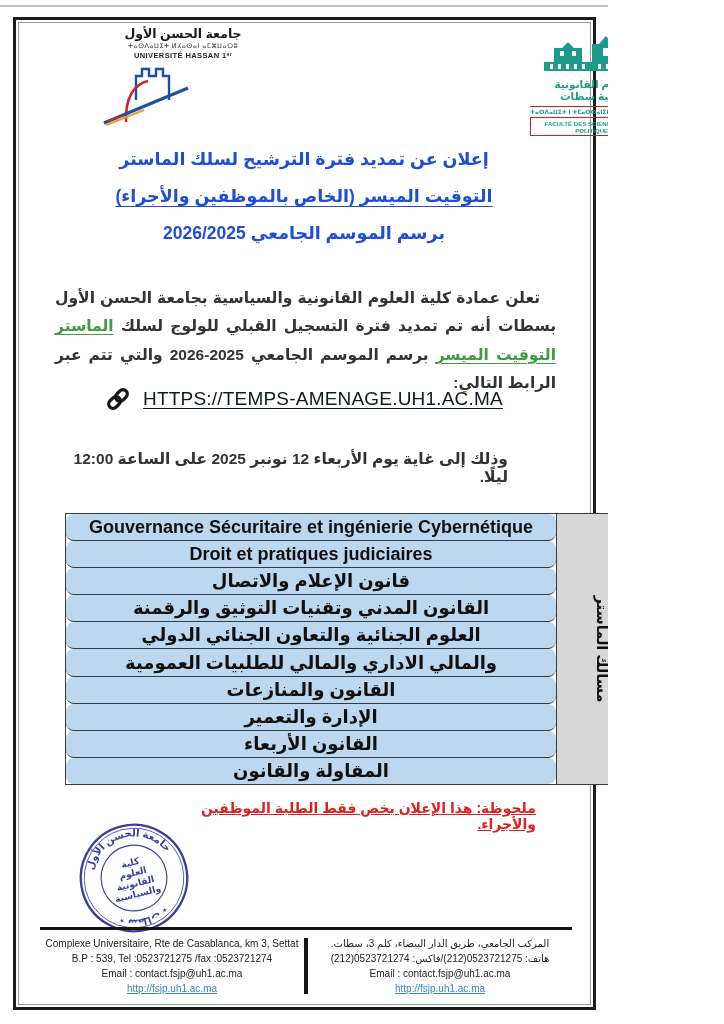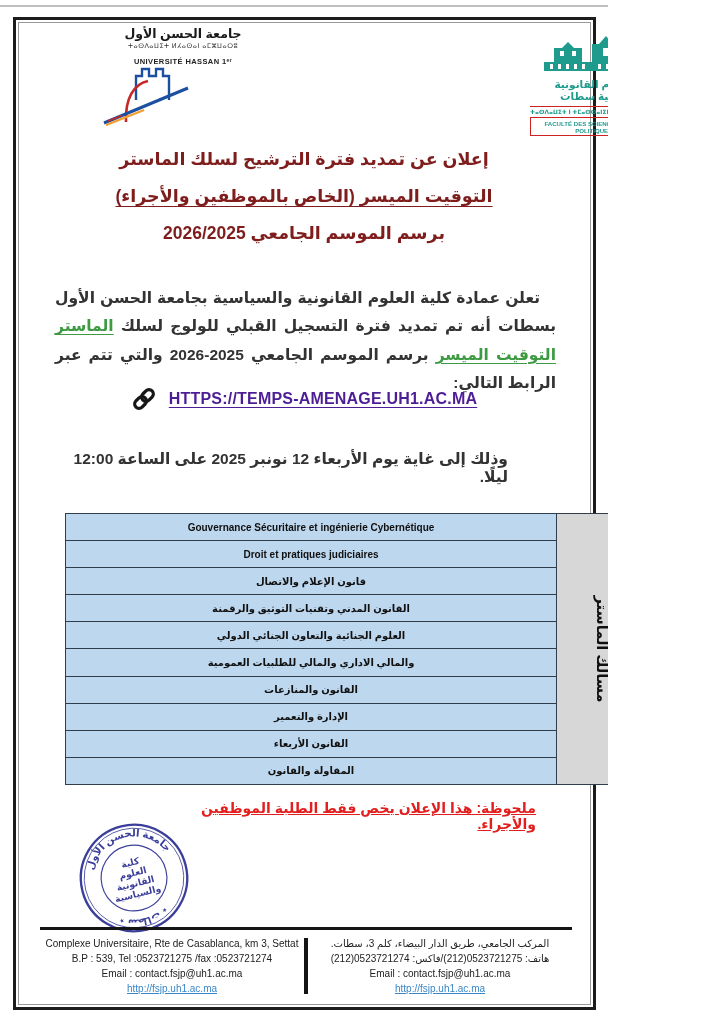--- a/index.html
+++ b/index.html
@@ -6,55 +6,55 @@
   #page{position:relative;width:608px;height:1024px;background:#ffffff;overflow:hidden;
         font-family:"Liberation Sans","DejaVu Sans",sans-serif;color:#333;}
   .scan-line{position:absolute;left:0;top:5px;width:100%;height:2px;background:#bfbfbf;}
   .frame{position:absolute;left:13px;top:17px;right:12px;bottom:14px;border:3px solid #1c1c1c;}
   .frame-inner{position:absolute;inset:2px;border:1px solid #9a9a9a;}
 
   
   .uh1-logo{position:absolute;left:108px;top:26px;width:150px;text-align:center;}
   .uh1-ar{font-size:12.5px;font-weight:700;color:#1a1a1a;direction:rtl;}
   .uh1-tif{font-size:6.5px;color:#333;letter-spacing:.5px;margin-top:1px;}
-  .uh1-fr{font-size:7.5px;font-weight:700;color:#222;letter-spacing:.4px;margin-top:7px;}
+  .uh1-fr{font-size:7.5px;font-weight:700;color:#222;letter-spacing:.4px;margin-top:1px;}
   .uh1-draw{position:absolute;left:96px;top:64px;}
 
   .fsjp-logo{position:absolute;left:530px;top:36px;width:152px;text-align:center;}
   .fsjp-ar{font-size:10.5px;font-weight:700;color:#1f9b8d;direction:rtl;margin-top:2px;
            border-bottom:1.5px solid #cc2222;padding-bottom:4px;}
   .fsjp-tif{font-size:5.8px;color:#1f9b8d;font-weight:700;margin-top:2px;white-space:nowrap;}
   .fsjp-fr{font-size:6.1px;font-weight:700;color:#1f9b8d;border:1.2px solid #cc2222;
            padding:1.5px 2px;margin-top:2px;}
 
   
   .title{position:absolute;left:0;top:141px;width:100%;text-align:center;direction:rtl;
-         color:#7f1d1d;font-weight:700;font-size:17.5px;line-height:37px;}
+         color:#1d4ed8;font-weight:700;font-size:17.5px;line-height:37px;}
   .title .u{text-decoration:underline;text-underline-offset:4px;}
 
   
   .bodytxt{position:absolute;left:55px;right:52px;top:284px;direction:rtl;text-align:justify;
            font-size:15.5px;font-weight:700;color:#333;line-height:1.83;text-indent:16px;margin:0;}
   .bodytxt .hl{color:#3f9b43;text-decoration:underline;text-underline-offset:3px;}
 
   
   .link-row{position:absolute;left:0;top:386px;width:100%;display:flex;align-items:center;
             justify-content:center;gap:12px;}
-  .biglink{font-size:16px;font-weight:700;color:#4c1d95;text-decoration:underline;
+  .biglink{font-size:19px;font-weight:400;color:#0f172a;text-decoration:underline;
            text-underline-offset:3px;letter-spacing:.2px;}
 
   .deadline{position:absolute;left:60px;right:100px;top:450px;direction:rtl;text-align:right;
             font-size:15.5px;font-weight:700;color:#333;}
 
   
   .mtable{position:absolute;left:65px;top:513px;width:583px;height:272px;display:flex;
           border:1.6px solid #2f3e4a;box-sizing:border-box;}
   .t-rows{flex:1;display:flex;flex-direction:column;}
   .t-row{flex:1;background:#bdd7ee;border-bottom:1.4px solid #2f3e4a;display:flex;
-         align-items:center;justify-content:center;font-weight:700;font-size:10px;color:#101010;}
+         align-items:center;justify-content:center;font-weight:700;font-size:18px;color:#101010;border-radius:8px;}
   .t-row:last-child{border-bottom:none;}
   .t-side{width:90px;background:#d7d7d7;border-left:1.4px solid #2f3e4a;display:flex;
           align-items:center;justify-content:center;}
   .t-side span{transform:rotate(90deg);white-space:nowrap;direction:rtl;
                font-weight:700;font-size:14.5px;color:#101010;}
 
   .note{position:absolute;left:200px;right:72px;top:800px;direction:rtl;text-align:right;
         color:#e31e1e;font-weight:700;font-size:14px;text-decoration:underline;}
 
   .stamp{position:absolute;left:76px;top:820px;transform:rotate(-14deg);opacity:.92;}

